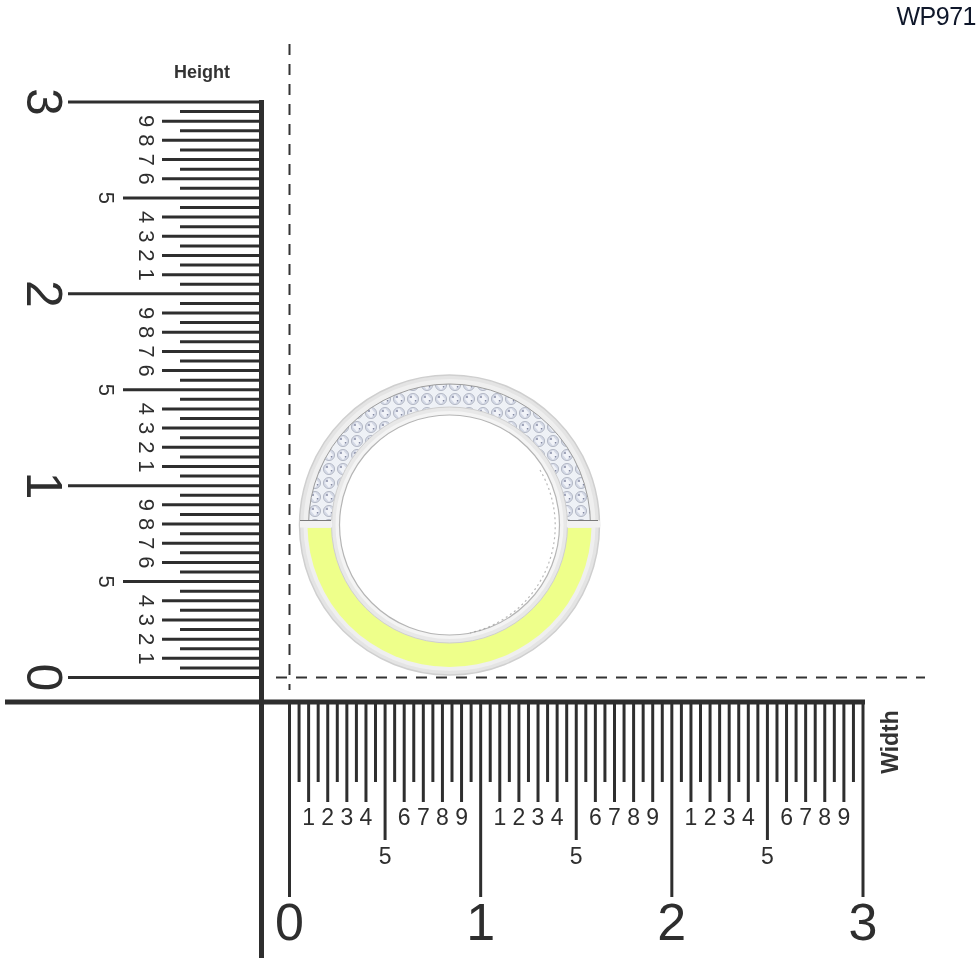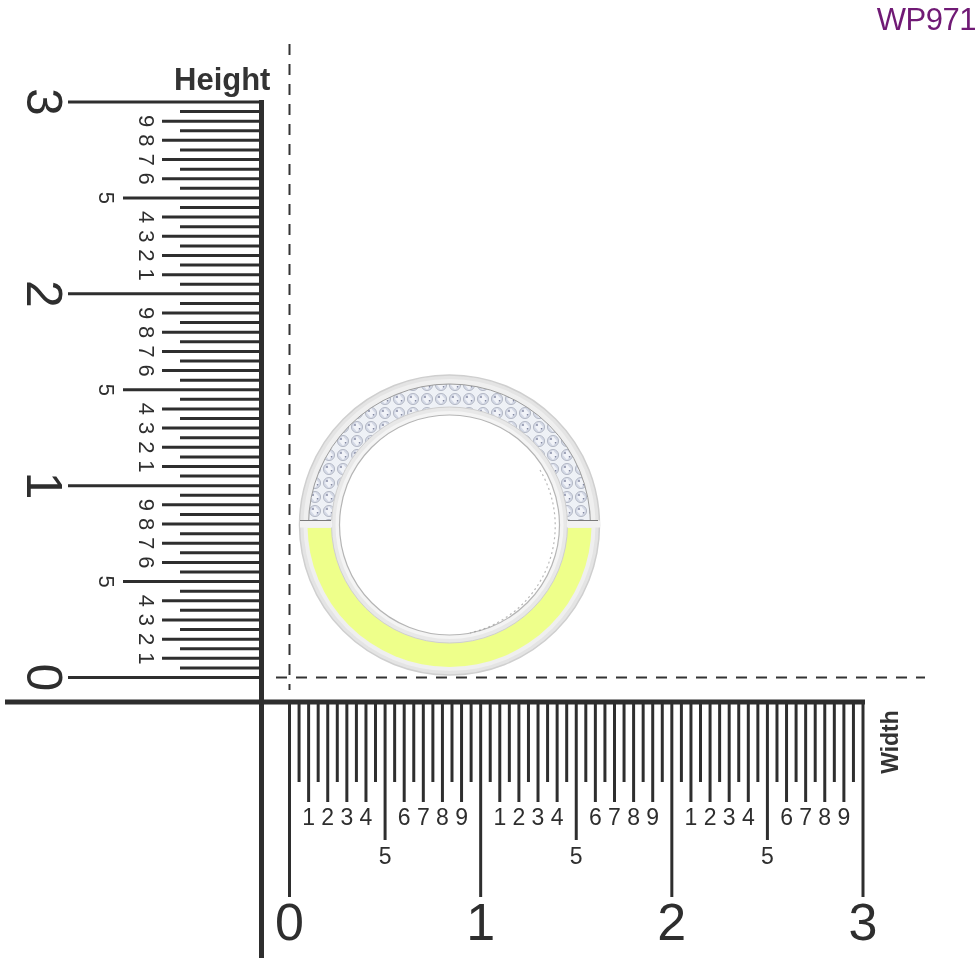--- a/index.html
+++ b/index.html
@@ -1,20 +1,20 @@
 <!DOCTYPE html>
 <html><head>
   <meta charset="utf-8">
   <style>
     html, body { margin: 0; padding: 0; background: #ffffff; }
     body { width: 980px; height: 980px; position: relative; overflow: hidden; font-family: "Liberation Sans", sans-serif; }
     #stage { position: absolute; left: 0; top: 0; width: 980px; height: 980px; }
-    .sku { position: absolute; right: 4px; top: 2px; font-size: 31px; color: #701a75; font-family: "Liberation Sans", sans-serif; letter-spacing: -0.5px; }
+    .sku { position: absolute; right: 4px; top: 2px; font-size: 25px; color: #0f172a; font-family: "Liberation Sans", sans-serif; letter-spacing: -0.5px; }
     .scale-caption { position: absolute; left: 645px; top: 66px; font-size: 21px; color: #333; font-family: "Liberation Sans", sans-serif; }
-    .height-label { position: absolute; left: 174px; top: 62px; font-size: 31px; font-weight: bold; color: #333; font-family: "Liberation Sans", sans-serif; }
+    .height-label { position: absolute; left: 174px; top: 62px; font-size: 18px; font-weight: bold; color: #333; font-family: "Liberation Sans", sans-serif; }
     .width-label { position: absolute; left: 890px; top: 742px; font-size: 23px; font-weight: bold; color: #333; font-family: "Liberation Sans", sans-serif; transform: translate(-50%, -50%) rotate(-90deg); transform-origin: center; white-space: nowrap; }
     svg text { font-family: "Liberation Sans", sans-serif; }
   </style>
 </head>
 <body>
 
 <div id="stage">
   <svg id="svg" width="980" height="980" viewBox="0 0 980 980" xmlns="http://www.w3.org/2000/svg">
     <defs>
       <pattern id="pave" width="14" height="14" patternUnits="userSpaceOnUse">

